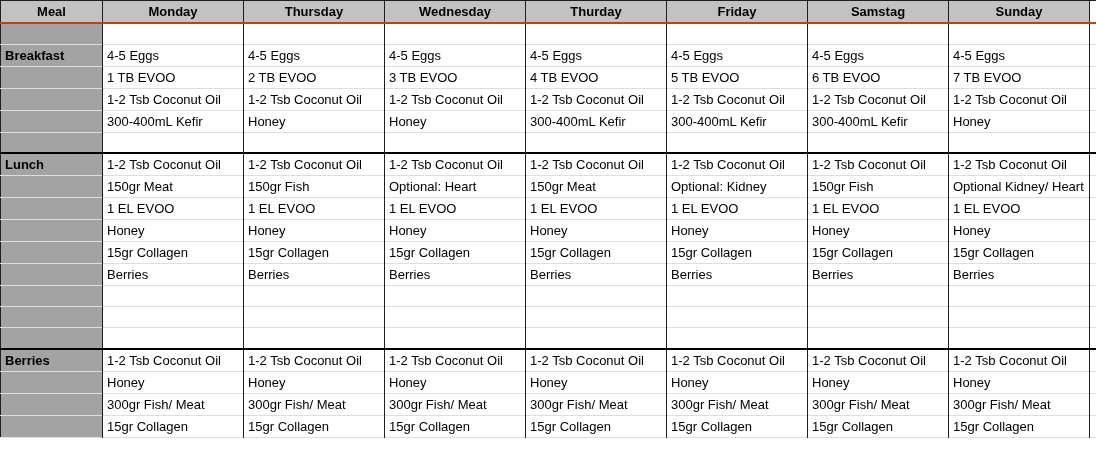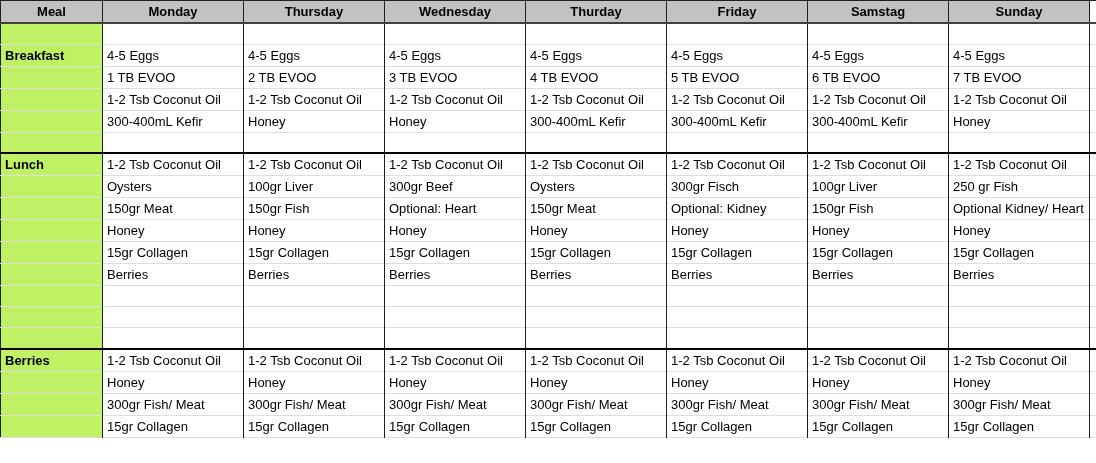--- a/index.html
+++ b/index.html
@@ -14,24 +14,24 @@
   th,td{
     height:21px;line-height:21px;padding:0 4px;
     white-space:nowrap;overflow:hidden;vertical-align:middle;
     border-right:1px solid #1f1f1f;
     border-bottom:1px solid rgba(0,0,0,0.13);
     box-sizing:border-box;text-align:left;font-weight:normal;
   }
   table{border-left:1px solid #1f1f1f;border-top:1px solid #1f1f1f;}
   thead th{
     background:#c2c2c2;font-weight:bold;text-align:center;
-    border-bottom:2px solid #404040;
+    border-bottom:2px solid #c2410c;
   }
   td.mealcol{
-    background:#bef264;font-weight:bold;
+    background:#a3a3a3;font-weight:bold;
   }
   tr.thicktop td{border-top:2px solid #000;margin-left:44px;}
   td.sliver,th.sliver{background:#fff;border-right:none;padding:0;}
   thead th.sliver{background:#fff;}
 </style>
 </head>
 <body>
 
 <div>
   <table>
@@ -132,42 +132,42 @@
           <td>1-2 Tsb Coconut Oil</td>
           <td>1-2 Tsb Coconut Oil</td>
           <td>1-2 Tsb Coconut Oil</td>
           <td>1-2 Tsb Coconut Oil</td>
           <td>1-2 Tsb Coconut Oil</td>
           <td>1-2 Tsb Coconut Oil</td>
           <td class="sliver"></td>
         </tr>
         <tr>
           <td class="mealcol"></td>
-          <td>Oysters</td>
-          <td>100gr Liver</td>
-          <td>300gr Beef</td>
-          <td>Oysters</td>
-          <td>300gr Fisch</td>
-          <td>100gr Liver</td>
-          <td>250 gr Fish</td>
-          <td class="sliver"></td>
-        </tr>
-        <tr>
-          <td class="mealcol"></td>
           <td>150gr Meat</td>
           <td>150gr Fish</td>
           <td>Optional: Heart</td>
           <td>150gr Meat</td>
           <td>Optional: Kidney</td>
           <td>150gr Fish</td>
           <td>Optional Kidney/ Heart</td>
           <td class="sliver"></td>
         </tr>
         <tr>
           <td class="mealcol"></td>
+          <td>1 EL EVOO</td>
+          <td>1 EL EVOO</td>
+          <td>1 EL EVOO</td>
+          <td>1 EL EVOO</td>
+          <td>1 EL EVOO</td>
+          <td>1 EL EVOO</td>
+          <td>1 EL EVOO</td>
+          <td class="sliver"></td>
+        </tr>
+        <tr>
+          <td class="mealcol"></td>
           <td>Honey</td>
           <td>Honey</td>
           <td>Honey</td>
           <td>Honey</td>
           <td>Honey</td>
           <td>Honey</td>
           <td>Honey</td>
           <td class="sliver"></td>
         </tr>
         <tr>

